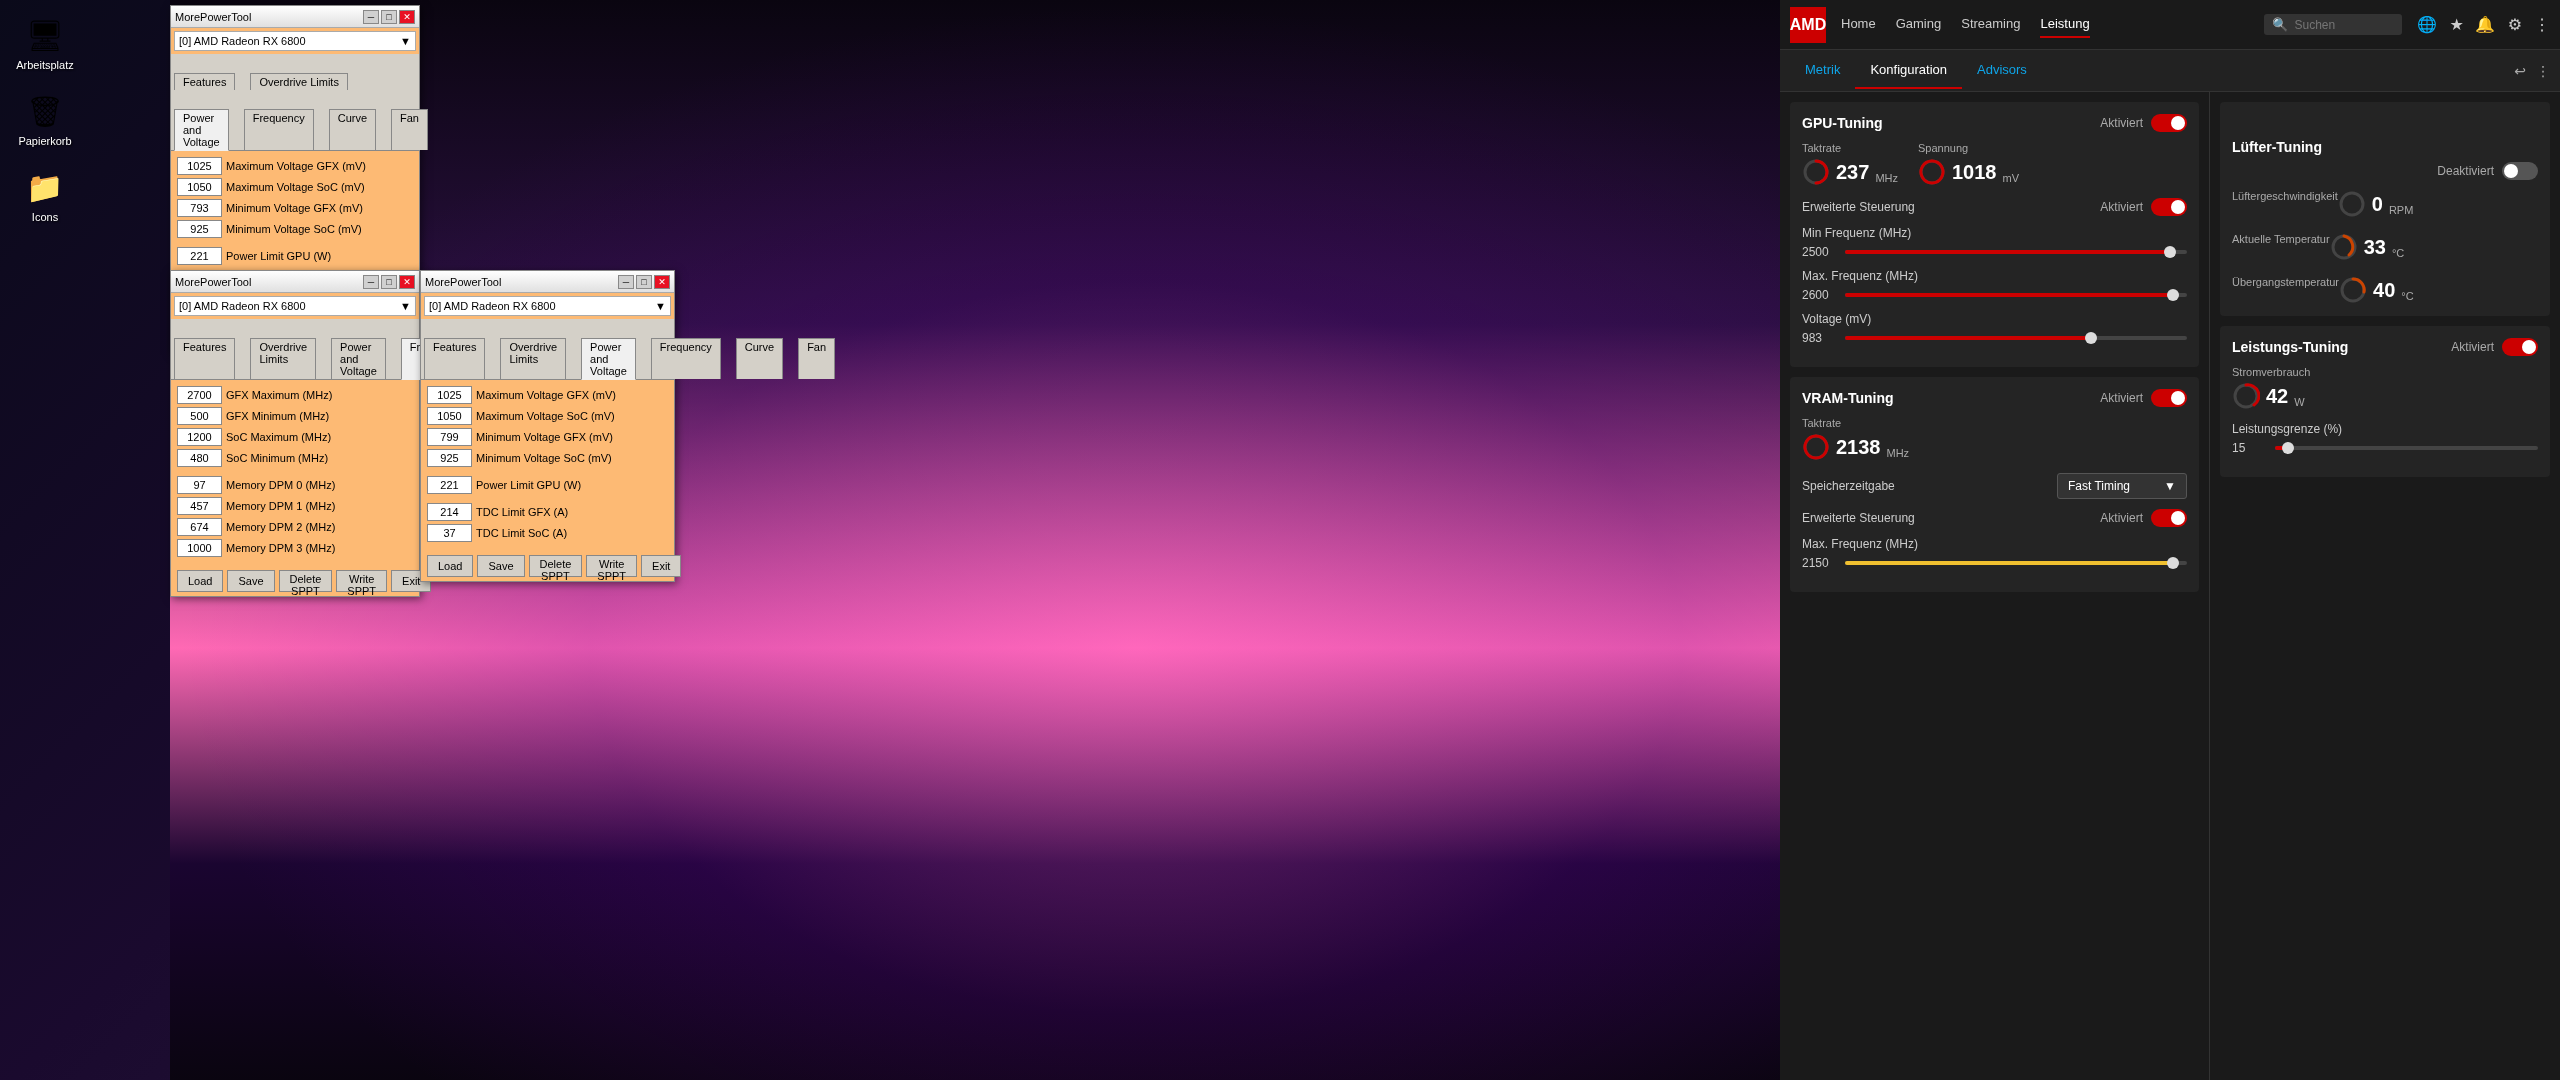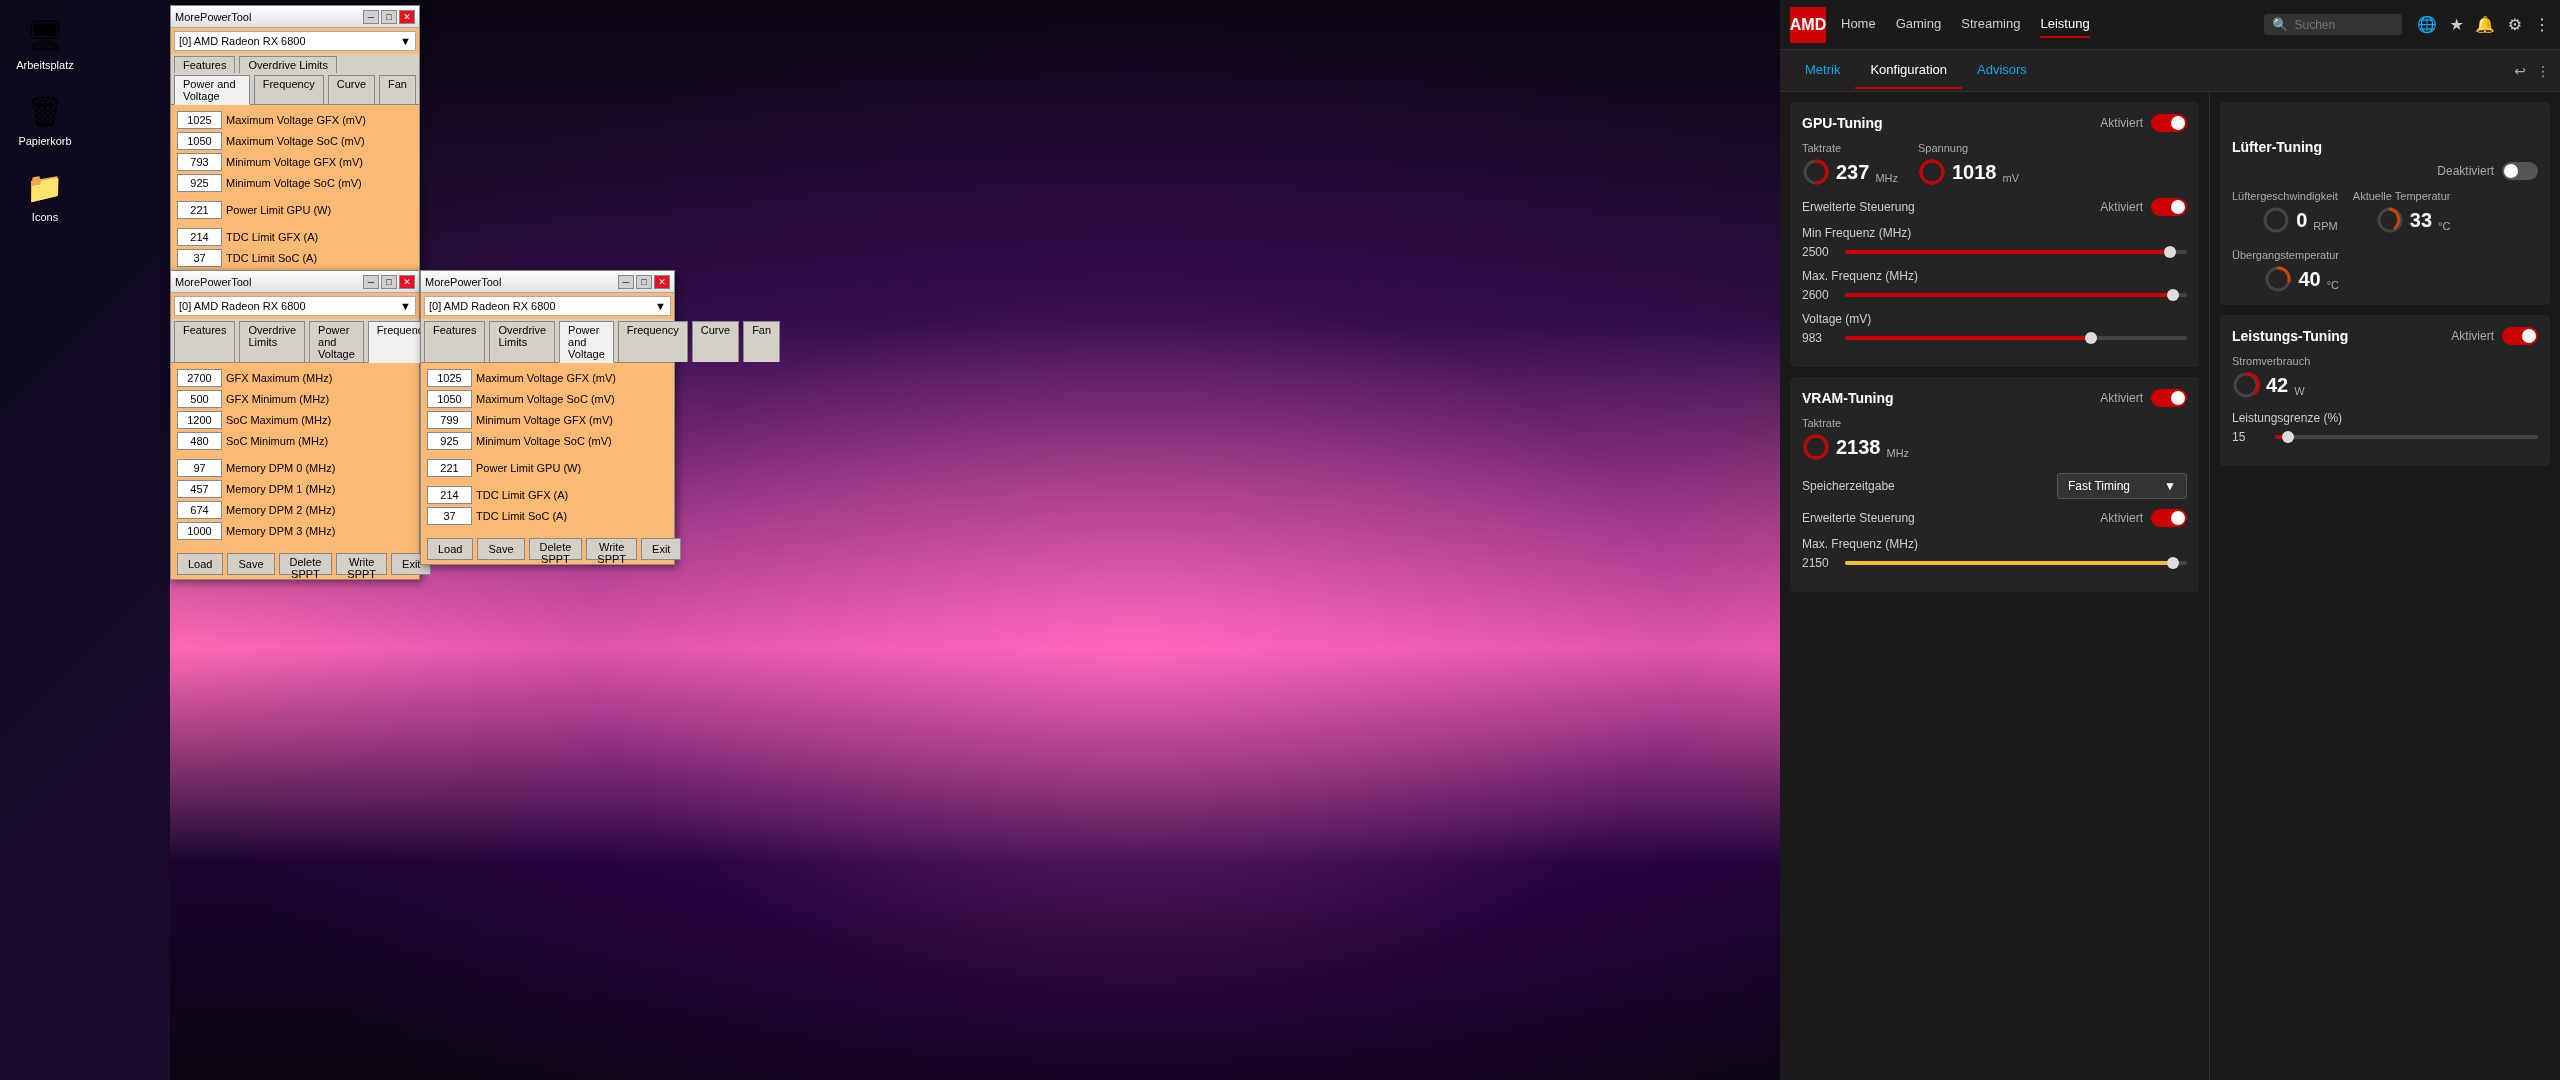--- a/index.html
+++ b/index.html
@@ -116,22 +116,22 @@
       font-size: 11px;
       width: calc(100% - 6px);
       display: flex;
       align-items: center;
       justify-content: space-between;
       height: 20px;
     }
 
     .mpt-tabs {
       display: flex;
-      padding: 2px 3px 0;
-      gap: 4px;
+      padding: 19px 3px 0;
+      gap: 15px;
       background: #d4d0c8;
       border-bottom: 1px solid #888;
     }
     .mpt-tab {
       padding: 2px 8px;
       font-size: 11px;
       background: #d4d0c8;
       border: 1px solid #888;
       border-bottom: none;
       cursor: pointer;
@@ -442,23 +442,22 @@
     }
 
     
     .amd-fan-metrics {
       display: flex;
       gap: 15px;
       flex-wrap: wrap;
     }
     .amd-fan-metric {
       display: flex;
-      flex-direction: column;
+      flex-direction: row;
       min-width: 80px;
-      align-items: flex-end;
     }
 
     
     .amd-dropdown {
       display: flex;
       align-items: center;
       justify-content: space-between;
       background: #333;
       border: 1px solid #555;
       border-radius: 3px;

